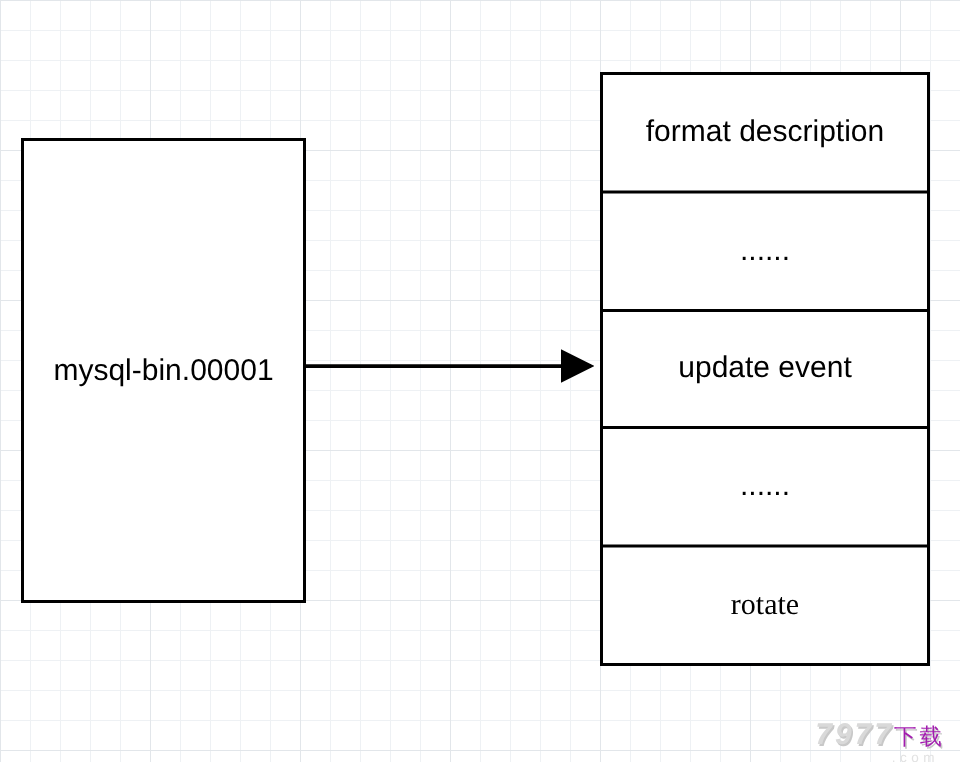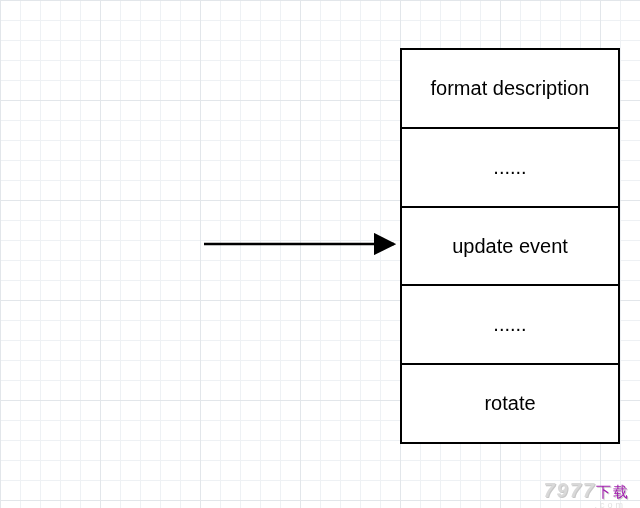--- a/index.html
+++ b/index.html
@@ -17,37 +17,40 @@
     background-image:
       linear-gradient(to right,#e2e6ea 1px,transparent 1px),
       linear-gradient(to bottom,#e2e6ea 1px,transparent 1px);
     background-size:100px 100px;
   }
   .box{position:absolute;background:#fff;border:2px solid #000;box-sizing:border-box;
     display:flex;align-items:center;justify-content:center;font-size:20px;}
   .source-box{left:14px;top:92px;width:190px;height:310px;}
   .stack{position:absolute;left:400px;top:48px;width:220px;height:396px;
     background:#fff;border:2px solid #000;box-sizing:border-box;
-    display:flex;flex-direction:column;justify-content:flex-end;}
+    display:flex;flex-direction:column;}
   .cell{flex:1;display:flex;align-items:center;justify-content:center;
     border-bottom:2px solid #000;font-size:20px;}
-  .cell:last-child{border-bottom:none;}
+  .cell:last-child{border-bottom:none;font-family:Liberation Serif, serif;}
   .arrow{position:absolute;}
   .watermark{position:absolute;right:10px;bottom:6px;font-size:20px;
     font-weight:700;font-style:italic;letter-spacing:2px;color:#d9d9d9;
     text-shadow:1px 1px 0 #c8c8c8;pointer-events:none;}
   .watermark-sub{position:absolute;right:14px;bottom:-2px;font-size:9px;
     letter-spacing:3px;color:#e2e2e2;pointer-events:none;}
 </style>
 </head>
 <body>
 <div class="canvas">
   <div class="grid-minor"></div>
   <div class="grid-major"></div>
 
+  <div class="box source-box">
+    <span>mysql-bin.00001</span>
+  </div>
 
   <svg class="arrow" width="200" height="40" style="left:204px;top:224px">
     <defs>
       <marker id="ah" viewBox="0 0 10 10" refX="9" refY="5" markerWidth="9" markerHeight="9" orient="auto-start-reverse">
         <path d="M0 0 L10 5 L0 10 z" fill="#000"></path>
       </marker>
     </defs>
     <line x1="0" y1="20" x2="190" y2="20" stroke="#000" stroke-width="2.5" marker-end="url(#ah)"></line>
   </svg>
 

